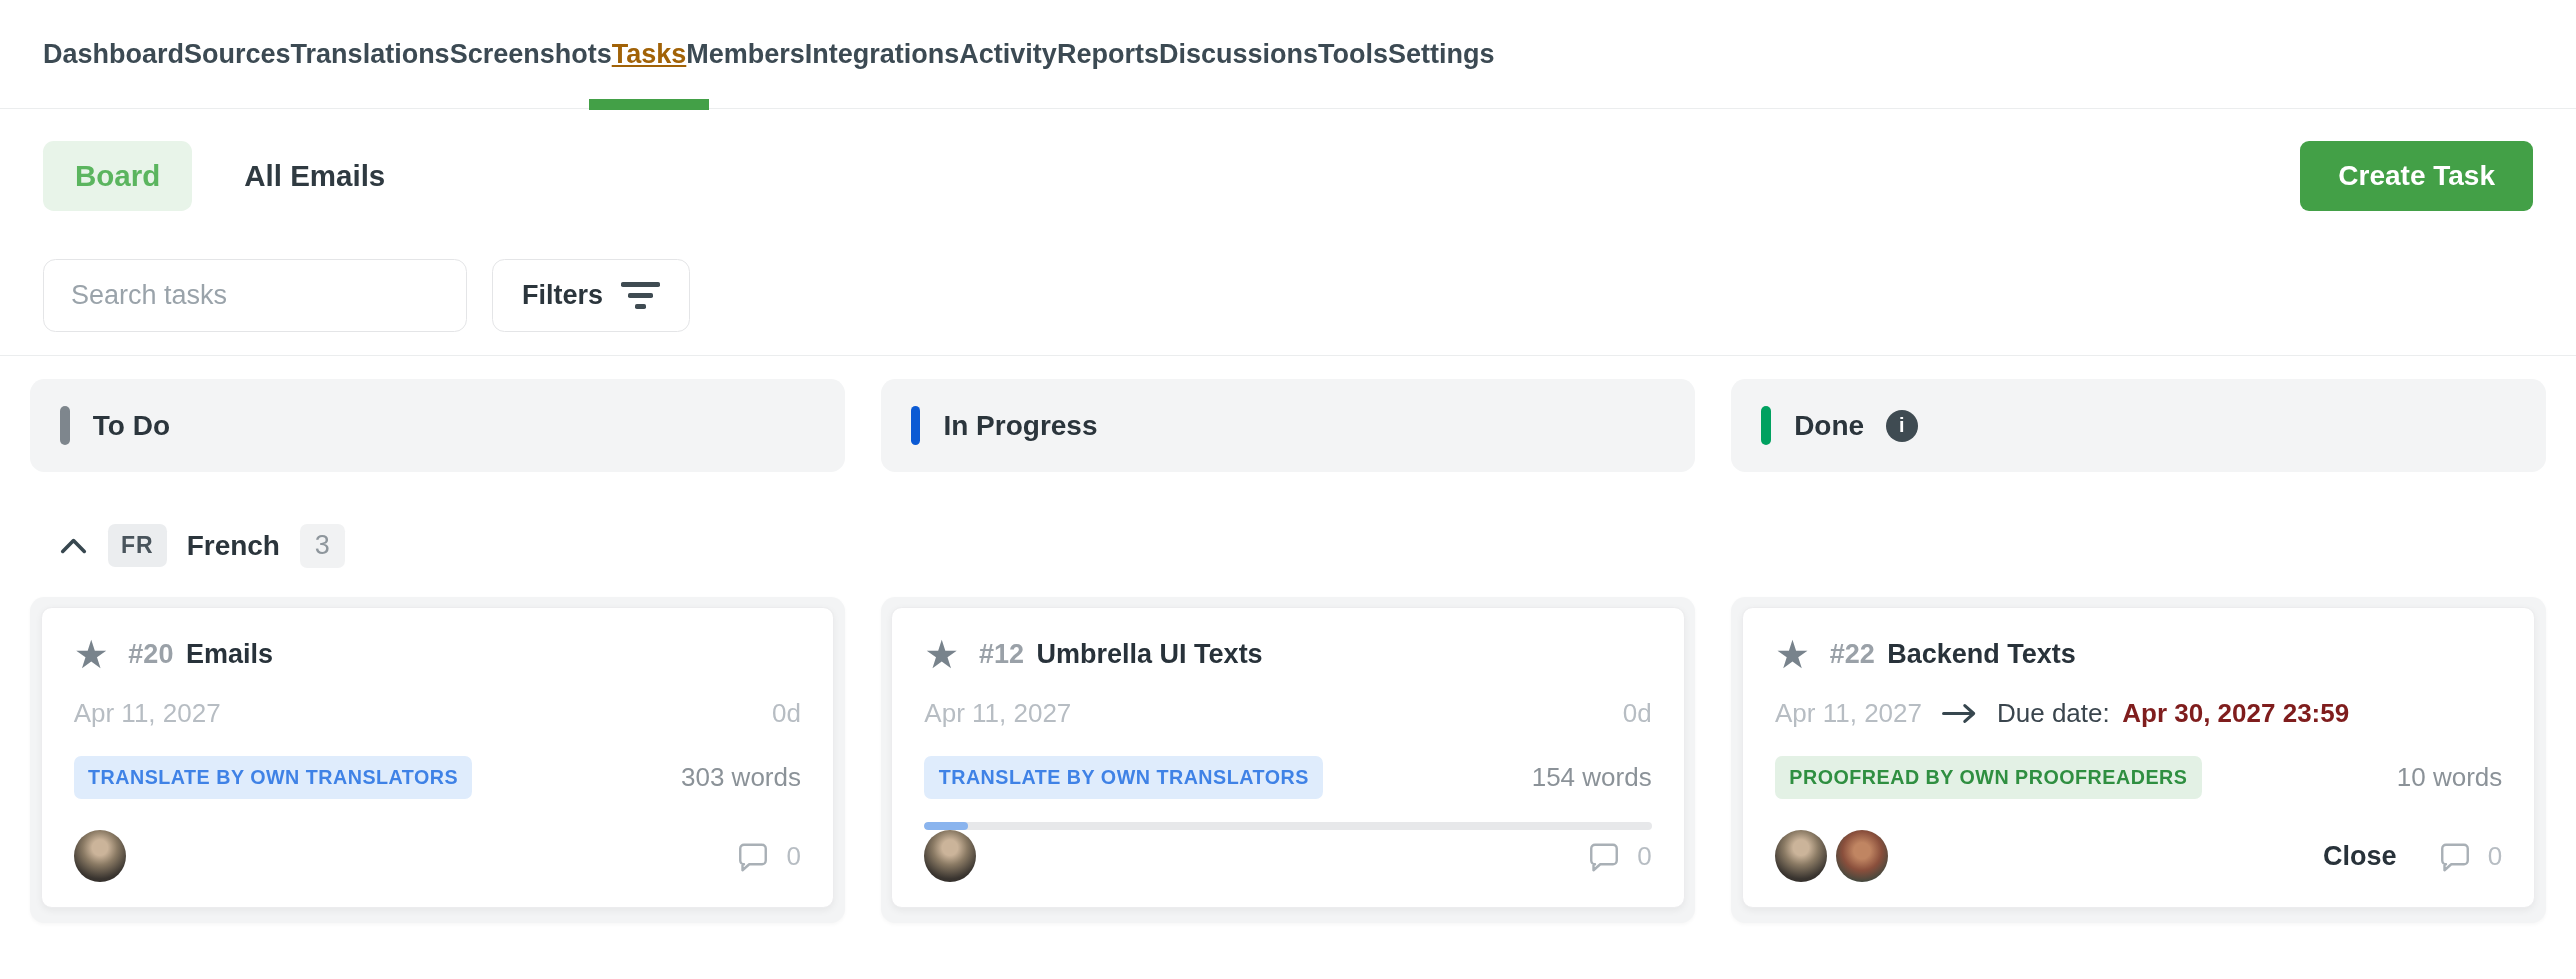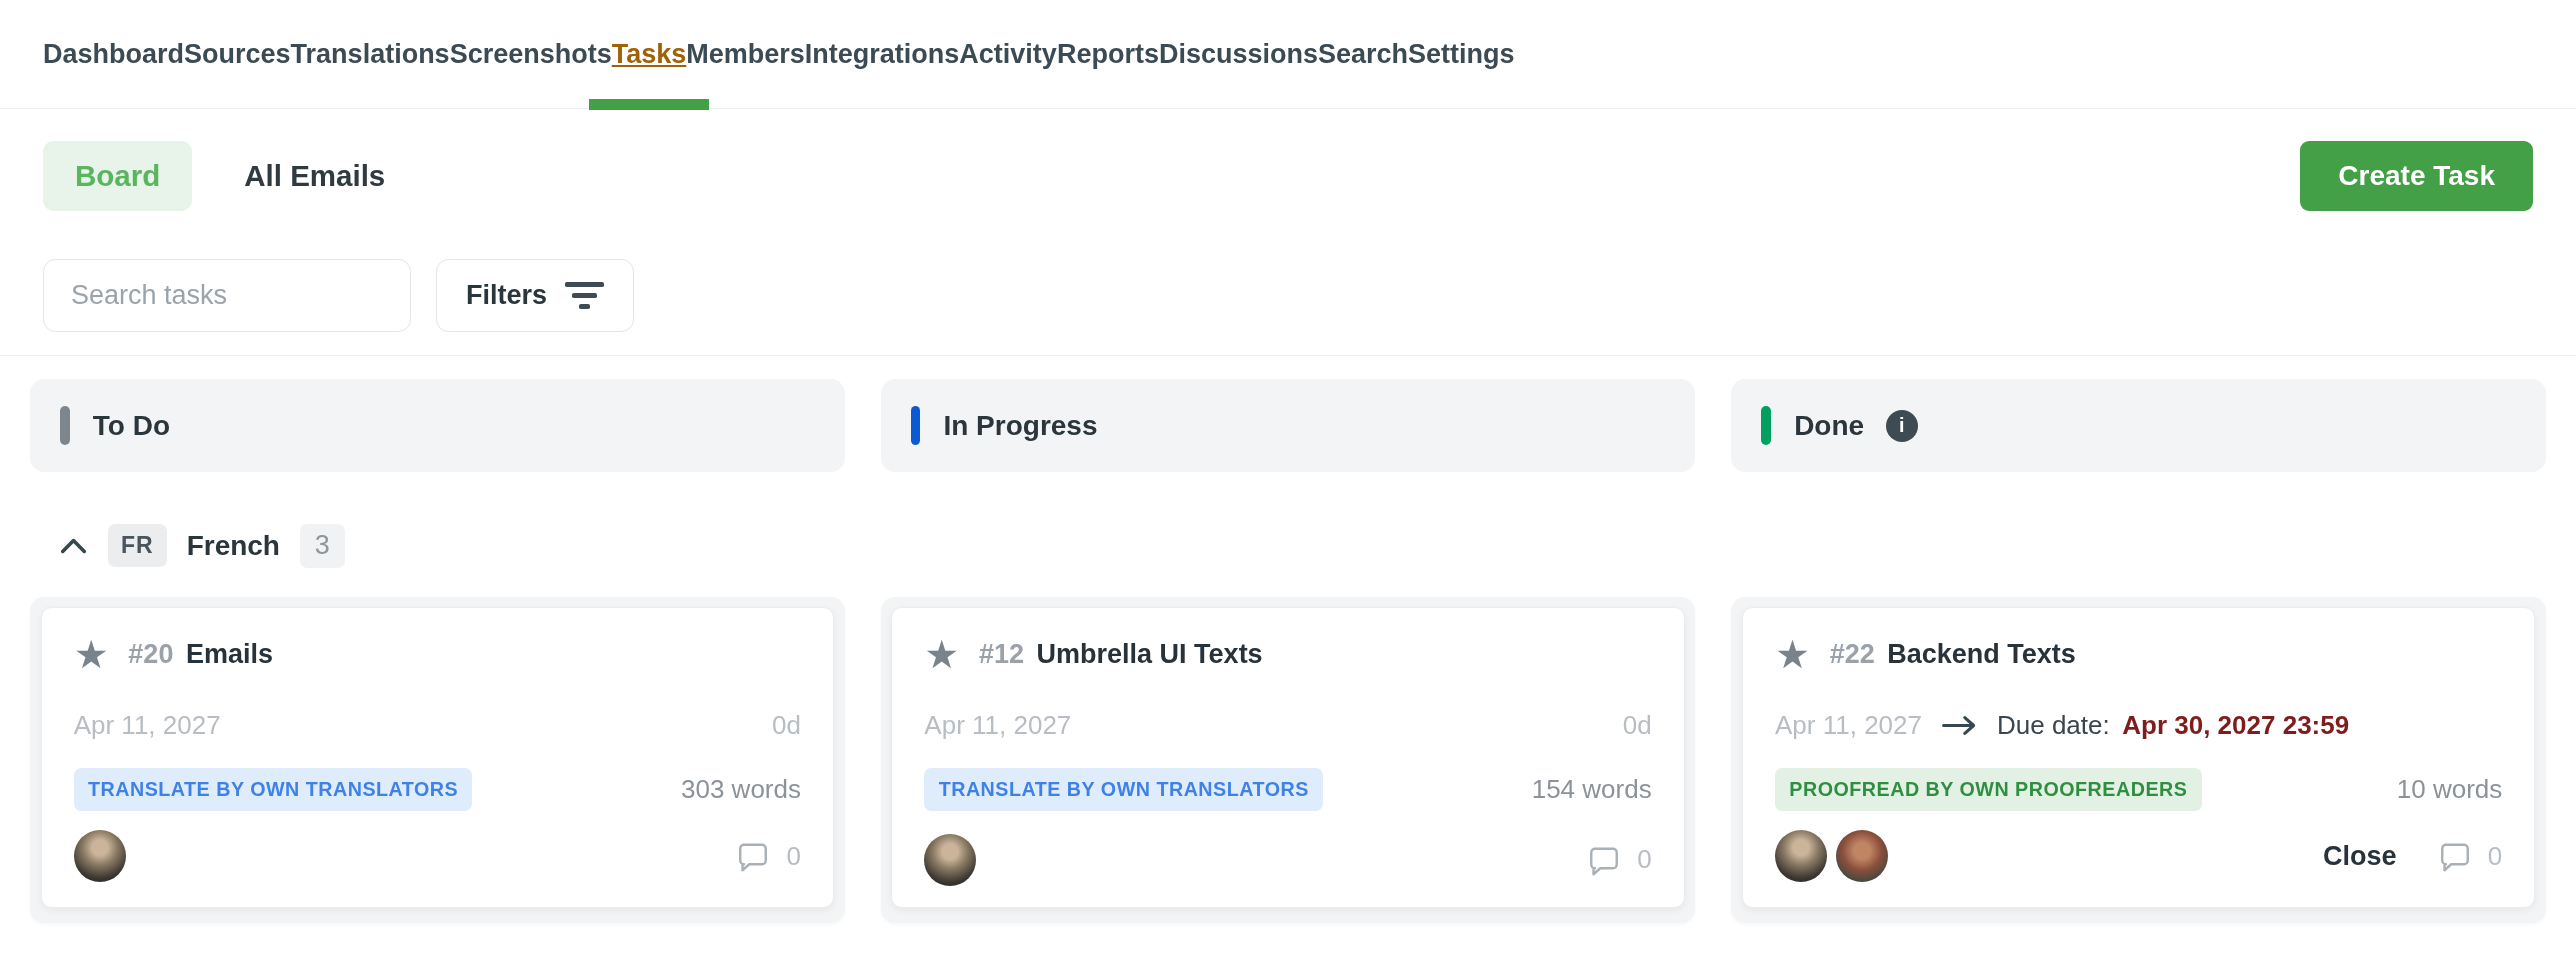--- a/index.html
+++ b/index.html
@@ -39,21 +39,21 @@
   .spacer { flex:1; }
   .create-task-btn {
     border:none; background:#43a047; color:#fff; font-family:Liberation Sans, sans-serif;
     font-size:28px; font-weight:700; height:70px; padding:0 38px;
     border-radius:9px; cursor:pointer;
   }
 
   
   .search-row { margin:48px 43px 0; display:flex; align-items:center; gap:25px; }
   .search-input {
-    width:368px; height:73px; border:1.8px solid #e4e5e7; border-radius:12.5px;
+    width:424px; height:73px; border:1.8px solid #e4e5e7; border-radius:12.5px;
     font-family:inherit; font-size:27px; color:#a21caf; padding:0 27px; outline:none;
   }
   .search-input::placeholder { color:#9aa3aa; }
   .filters-btn {
     height:73px; border:1.8px solid #e4e5e7; border-radius:12.5px; background:#fff;
     display:flex; align-items:center; gap:18px; padding:0 29px;
     font-family:inherit; font-size:27px; font-weight:600; color:#2b353c; cursor:pointer;
   }
   .filter-icon { display:flex; flex-direction:column; align-items:center; gap:5.4px; }
   .filter-icon i { display:block; height:5.4px; background:#3f4b52; border-radius:1.8px; }
@@ -109,21 +109,21 @@
     background:#fff; border:1.8px solid #ececee; border-radius:10.7px;
     box-shadow:0 2.7px 7.2px rgba(0,0,0,0.05);
     height:301px; padding:27px 32px 25px;
     display:flex; flex-direction:column; cursor:pointer;
   }
   .card-title-row { display:flex; align-items:center; }
   .star-icon { font-size:39px; line-height:1; color:#78838c; cursor:pointer; }
   .task-id { margin-left:19.7px; font-size:27px; font-weight:600; color:#9aa1a8; }
   .task-title { margin-left:12.5px; font-size:27px; font-weight:700; color:#28323a; }
 
-  .card-meta-row { margin-top:36px; display:flex; align-items:center; font-size:26px; }
+  .card-meta-row { margin-top:24px; display:flex; align-items:center; font-size:26px; }
   .task-date { color:#b7bdc3; }
   .task-days { margin-left:auto; color:#b7bdc3; }
   .due-arrow { margin:0 18px; display:flex; align-items:center; }
   .due-label { color:#3a454d; margin-right:12.5px; }
   .due-value { color:#7f1d1d;font-weight:bold; }
 
   .card-badge-row { margin-top:27px; display:flex; align-items:center; }
   .task-badge {
     font-size:19.7px; font-weight:700; letter-spacing:0.5px;
     padding:9.8px 14.3px; border-radius:7.2px;
@@ -164,21 +164,21 @@
     <a class="nav-item">Dashboard</a>
     <a class="nav-item">Sources</a>
     <a class="nav-item">Translations</a>
     <a class="nav-item">Screenshots</a>
     <a class="nav-item active">Tasks</a>
     <a class="nav-item">Members</a>
     <a class="nav-item">Integrations</a>
     <a class="nav-item">Activity</a>
     <a class="nav-item">Reports</a>
     <a class="nav-item">Discussions</a>
-    <a class="nav-item">Search</a>
+    <a class="nav-item">Tools</a>
     <a class="nav-item">Settings</a>
   </nav>
 
   <div class="toolbar">
     <button class="board-pill">Board</button>
     <button class="all-tasks-btn">All Emails</button>
     <div class="spacer"></div>
     <button class="create-task-btn">Create Task</button>
   </div>
 

